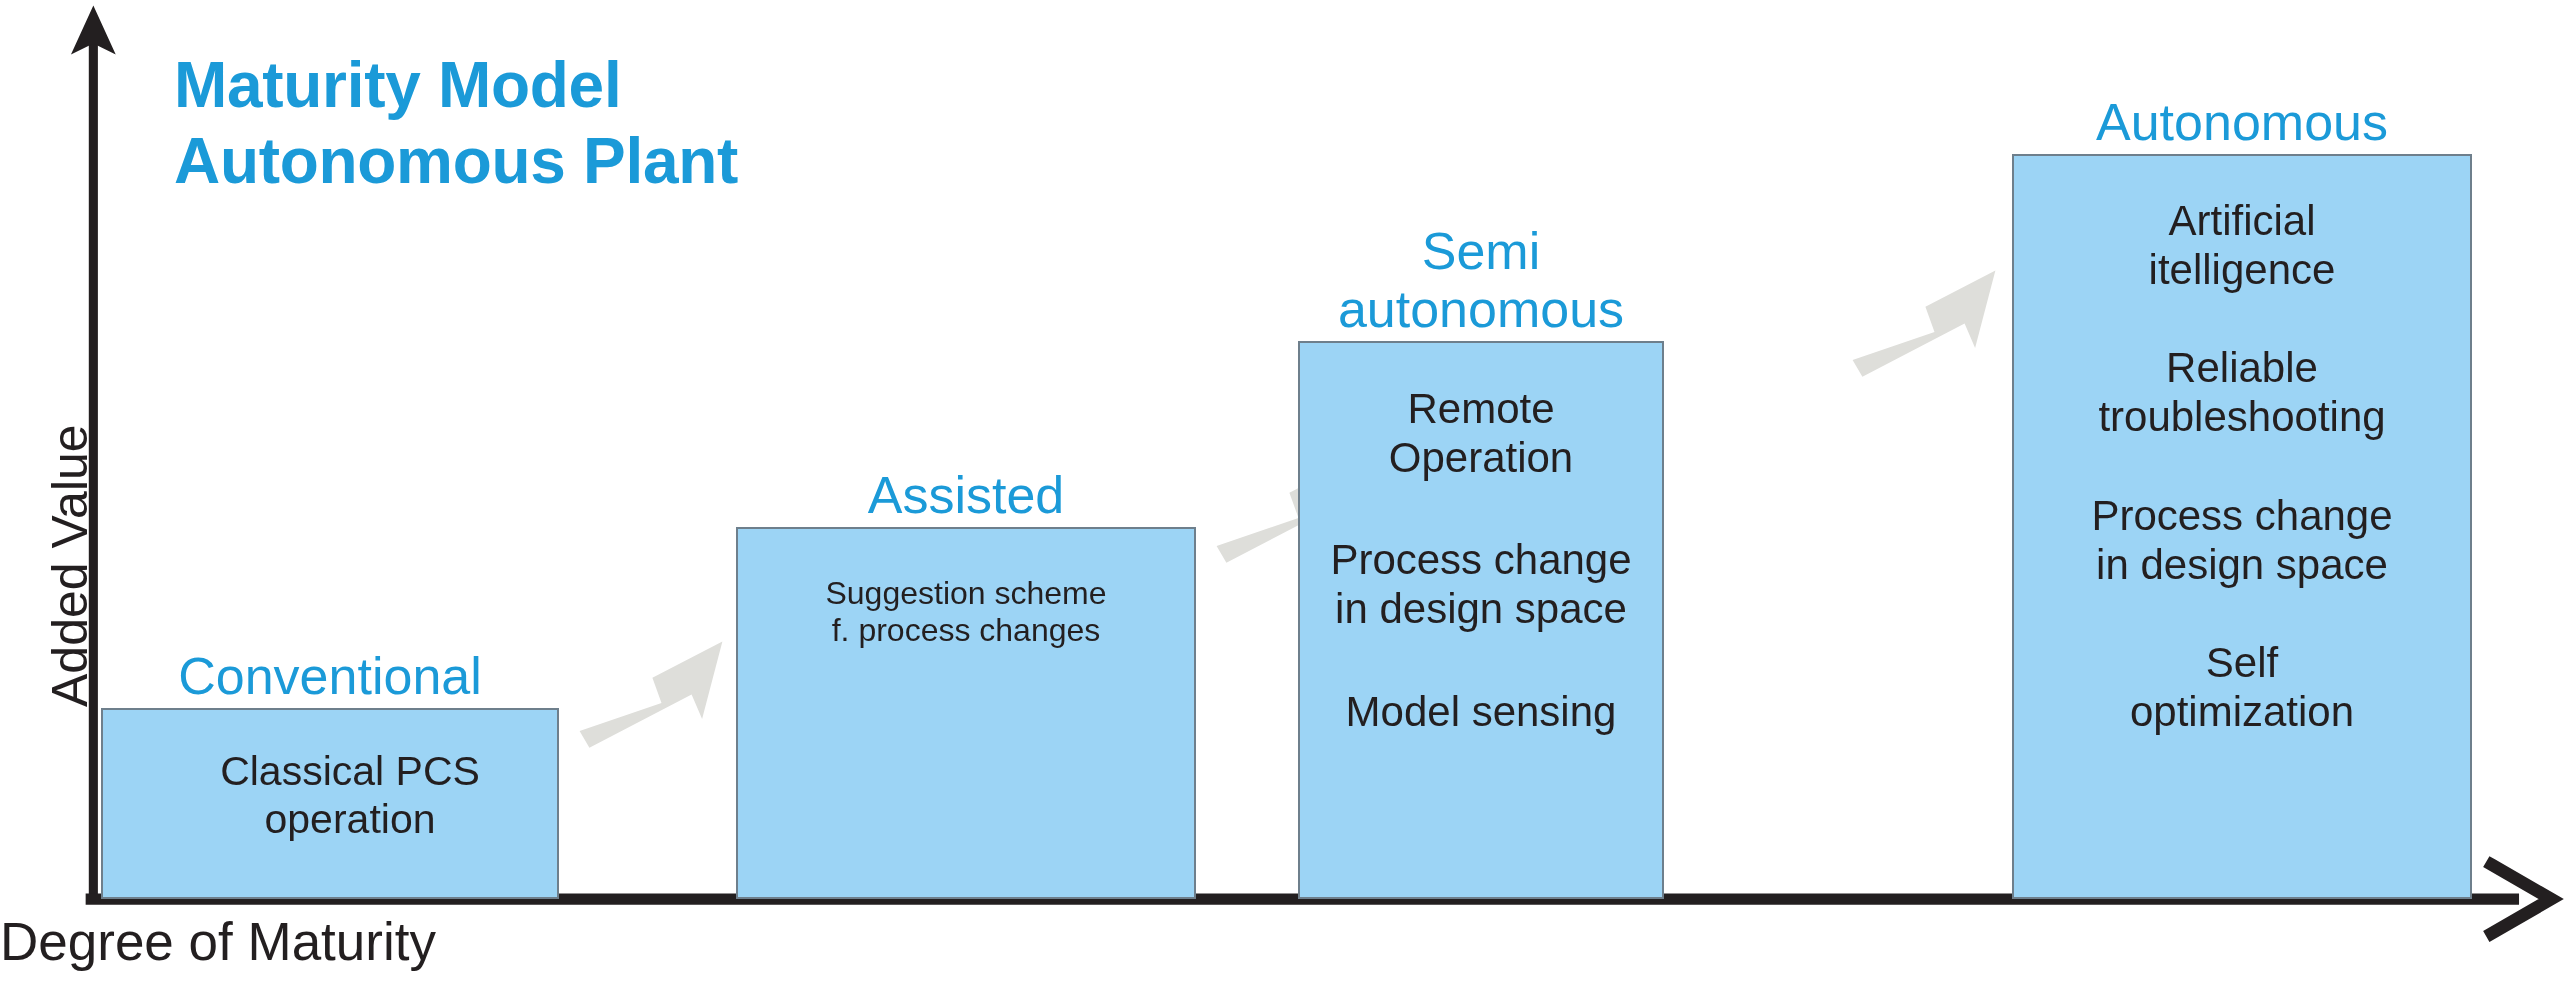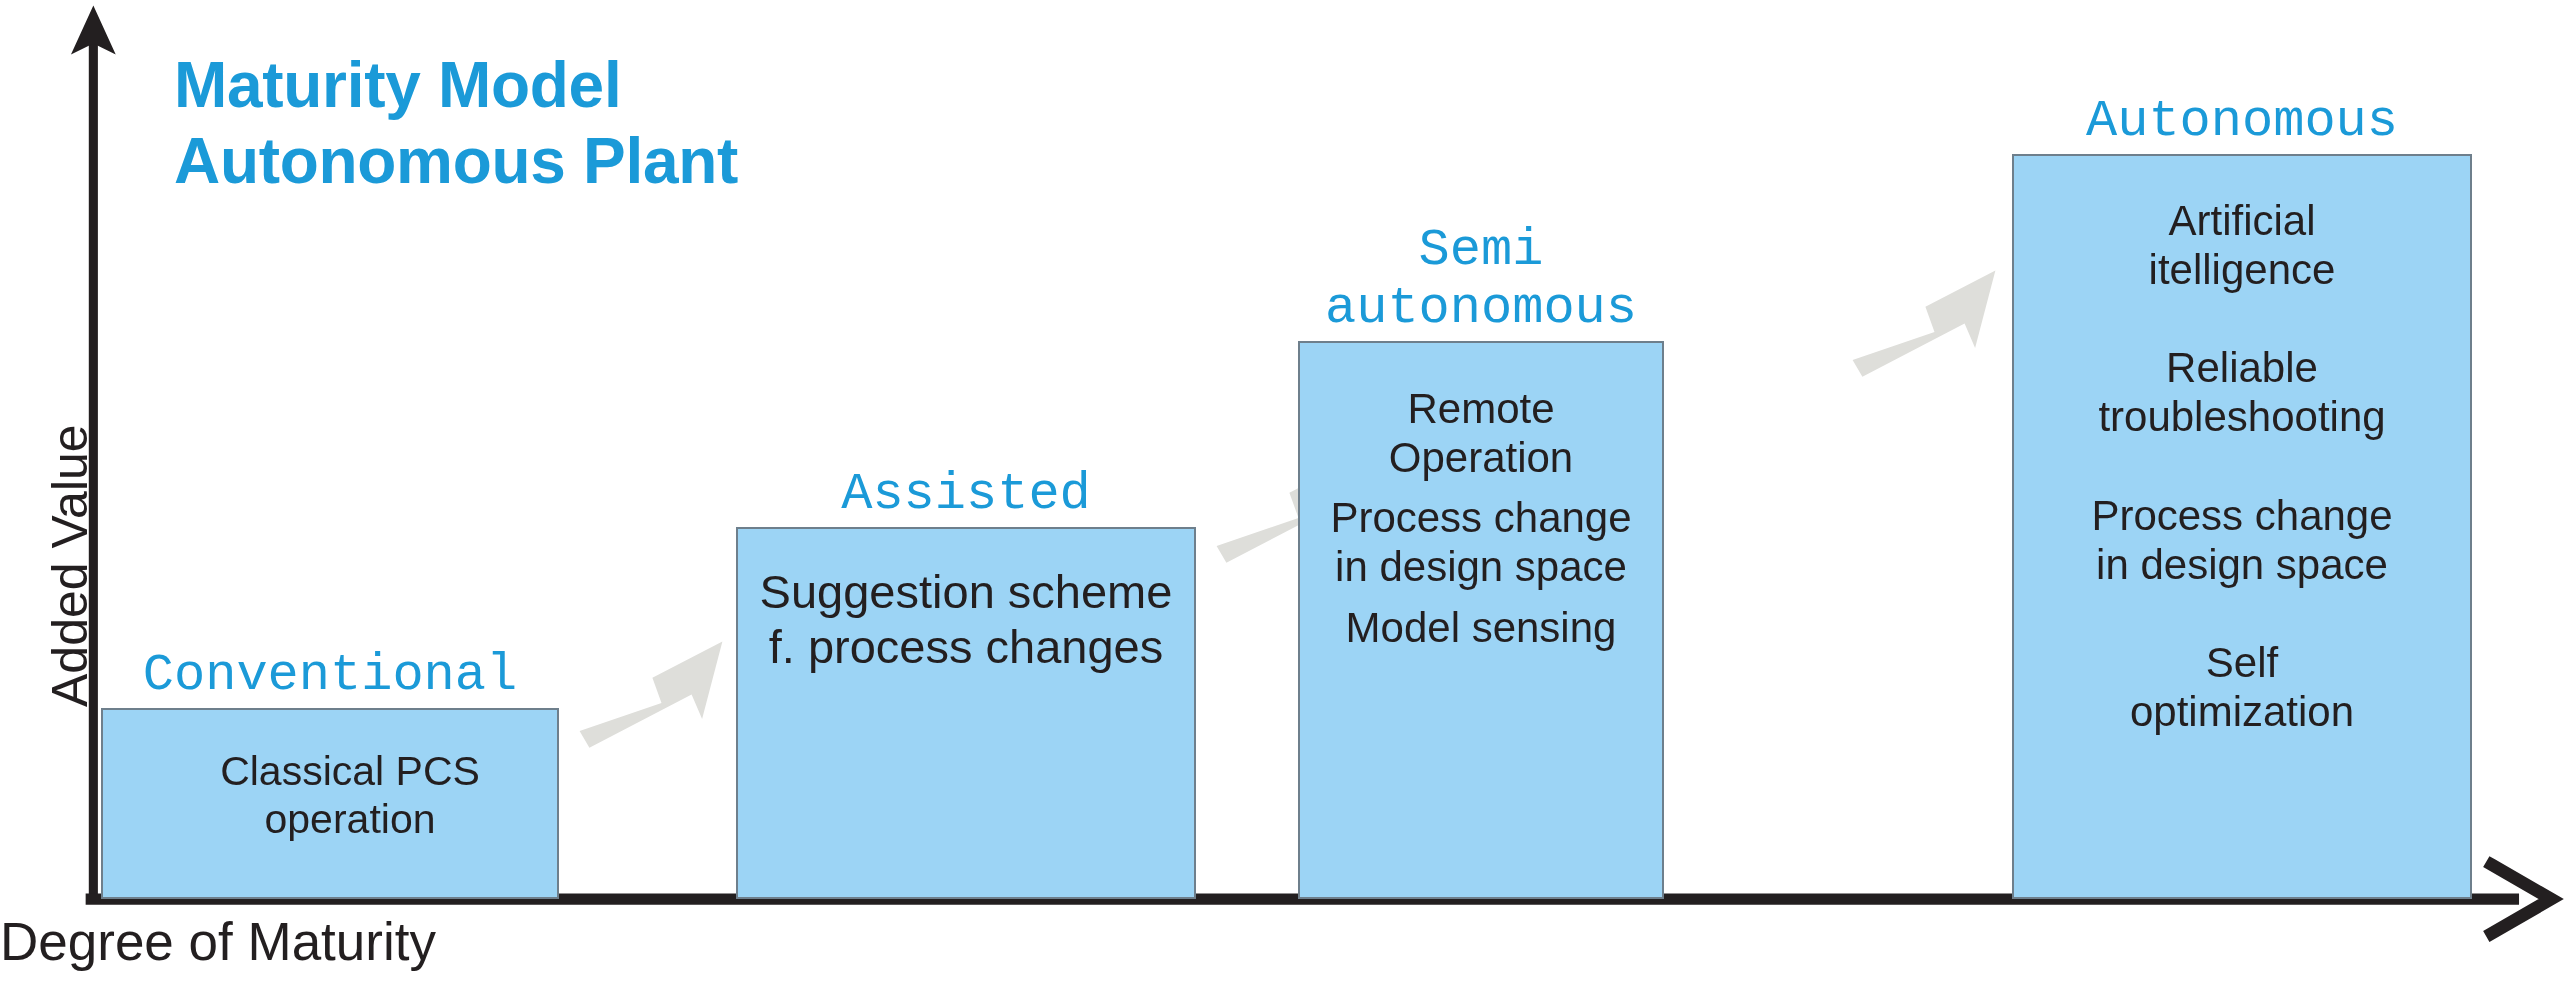--- a/index.html
+++ b/index.html
@@ -66,21 +66,20 @@
     position:absolute;
     left:50%;
     transform:translateX(-50%);
     color:#1B9AD8;
     font-size:52px;
     line-height:1.12;
     text-align:center;
     white-space:nowrap;
     bottom:100%;
     margin-bottom:2.8px;
-    font-family:Liberation Mono, monospace;
   }
   .stage-label .lline{display:block;}
   .bar{
     position:absolute;
     left:0; top:0; right:0; bottom:0;
     background:#9CD4F5;
     border:2.1px solid #6e7f8c;
     box-sizing:border-box;
   }
   .bar-items{
@@ -98,22 +97,22 @@
   }
   .bar-item{
     display:block;
     width:100%;
     white-space:pre-line;
     margin-top:12px;
   }
 
   
   #stage-0 .bar-items{padding-top:28px; gap:24px; font-size:41px;padding-left:40px;}
-  #stage-1 .bar-items{padding-top:26px; font-size:47px;}
-  #stage-2 .bar-items{padding-top:32px; font-size:42px;}
+  #stage-1 .bar-items{padding-top:36px; font-size:32px;}
+  #stage-2 .bar-items{padding-top:32px; gap:42px; font-size:42px;}
   #stage-3 .bar-items{padding-top:31px; gap:38px; font-size:42px;}
 
   
   .arrow-svg{
     position:absolute;
     pointer-events:none;
   }
 </style>
 </head>
 <body>

